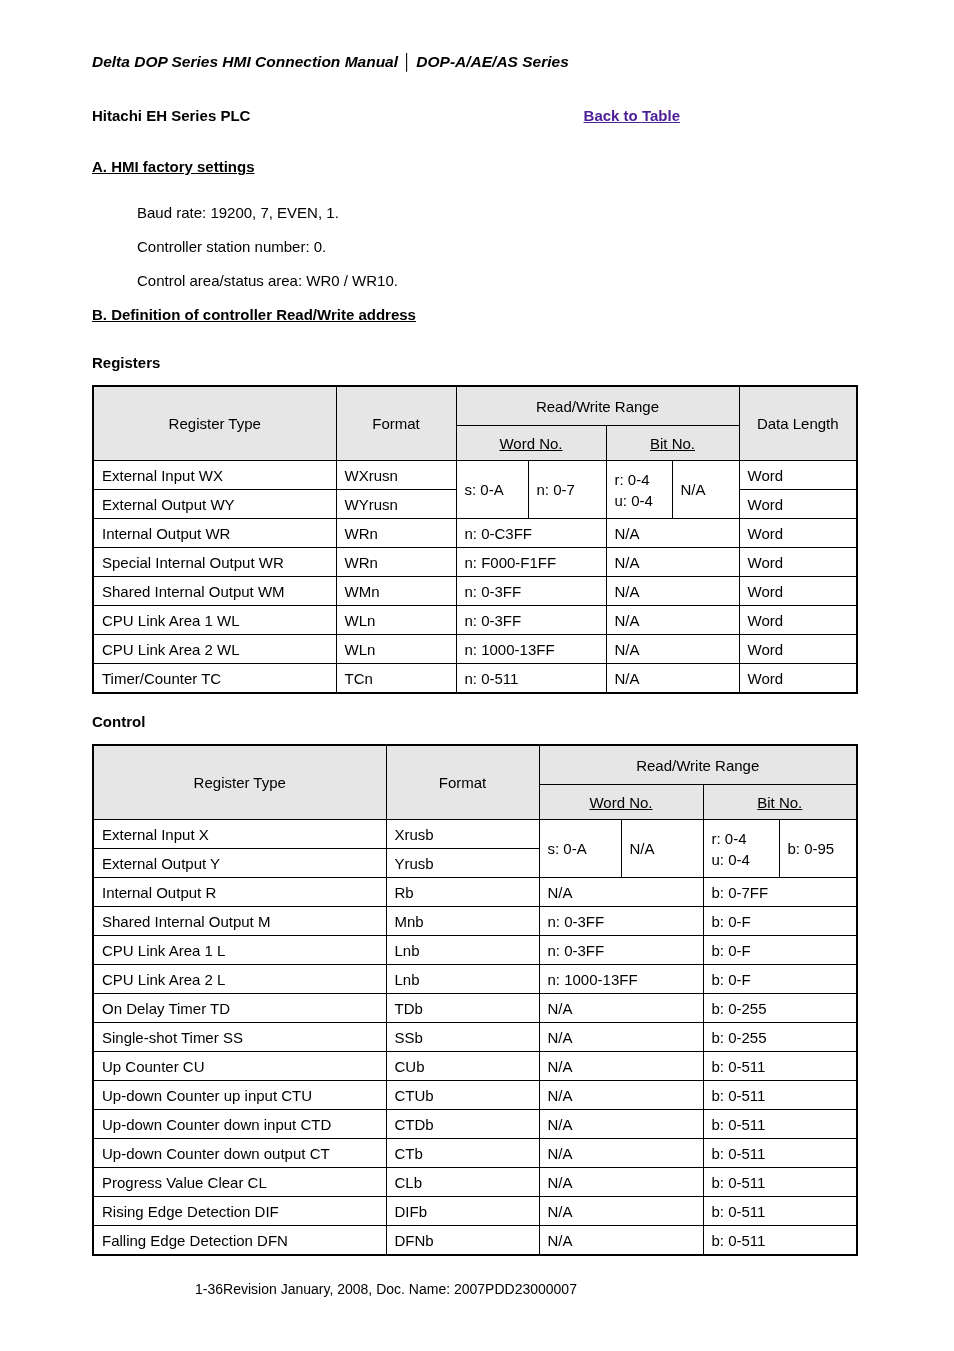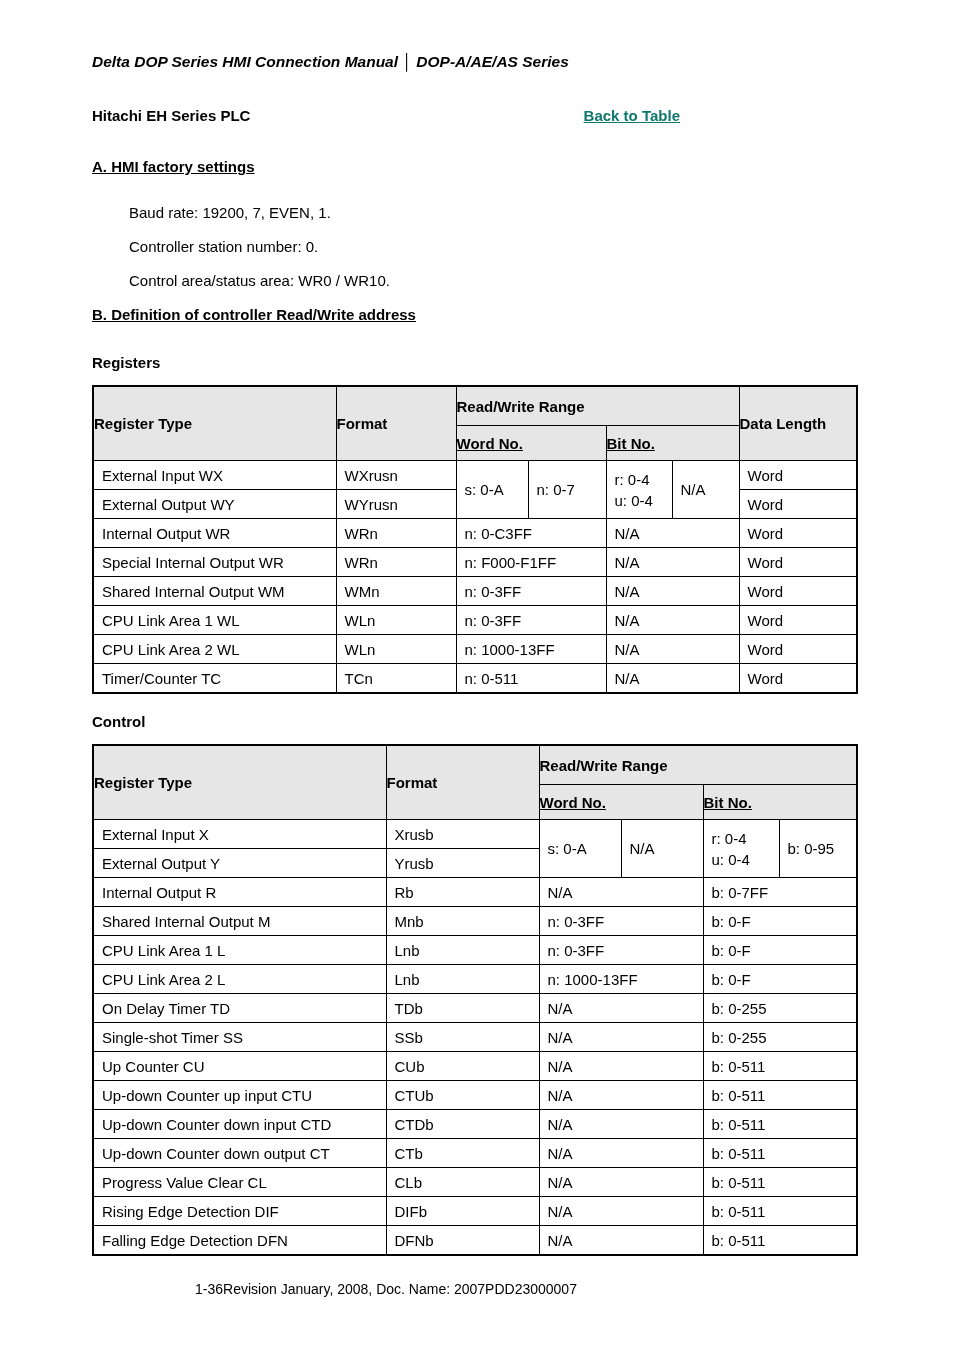--- a/index.html
+++ b/index.html
@@ -29,53 +29,53 @@
     display: flex;
     justify-content: space-between;
     align-items: baseline;
     font-weight: bold;
     line-height: 18px;
   }
   .back-link {
     font-weight: bold;
     text-decoration: underline;
     cursor: pointer;
-    color: #0f766e;
+    color: #4c1d95;
     padding-left: 45px;
   }
   .heading {
     font-weight: bold;
     line-height: 18px;
     text-decoration: underline;
   }
   .heading-a { margin-top: 33px; }
   .settings { margin-top: 28px; margin-left: 32px; }
-  .settings .setting-line { margin: 0 0 16px 5px; line-height: 18px; }
+  .settings .setting-line { margin: 0 0 16px 13px; line-height: 18px; }
   .heading-b { margin-top: 8px; }
   .table-heading { font-weight: bold; line-height: 18px; }
   .registers-heading { margin-top: 30px; }
   .contacts-heading { margin-top: 19px; }
 
   table.data-table {
     margin-top: 13px;
     border-collapse: collapse;
     table-layout: fixed;
     width: 764px;
     border: 2px solid #000;
     font-size: 15px;
   }
   table.data-table th,
   table.data-table td {
     border: 1px solid #000;
     overflow: hidden;
   }
   table.data-table thead th {
     background: #e6e6e6;
-    font-weight: bold;
-    text-align: left;
+    font-weight: normal;
+    text-align: center;
     vertical-align: middle;
     padding: 2px 0;
   }
   table.data-table thead tr.hrow1 th { height: 34px; }
   table.data-table thead tr.hrow2 th { height: 30px; }
   table.data-table thead th.u { text-decoration: underline; }
   table.data-table tbody td {
     height: 28px;
     padding: 0 8px;
     vertical-align: middle;

